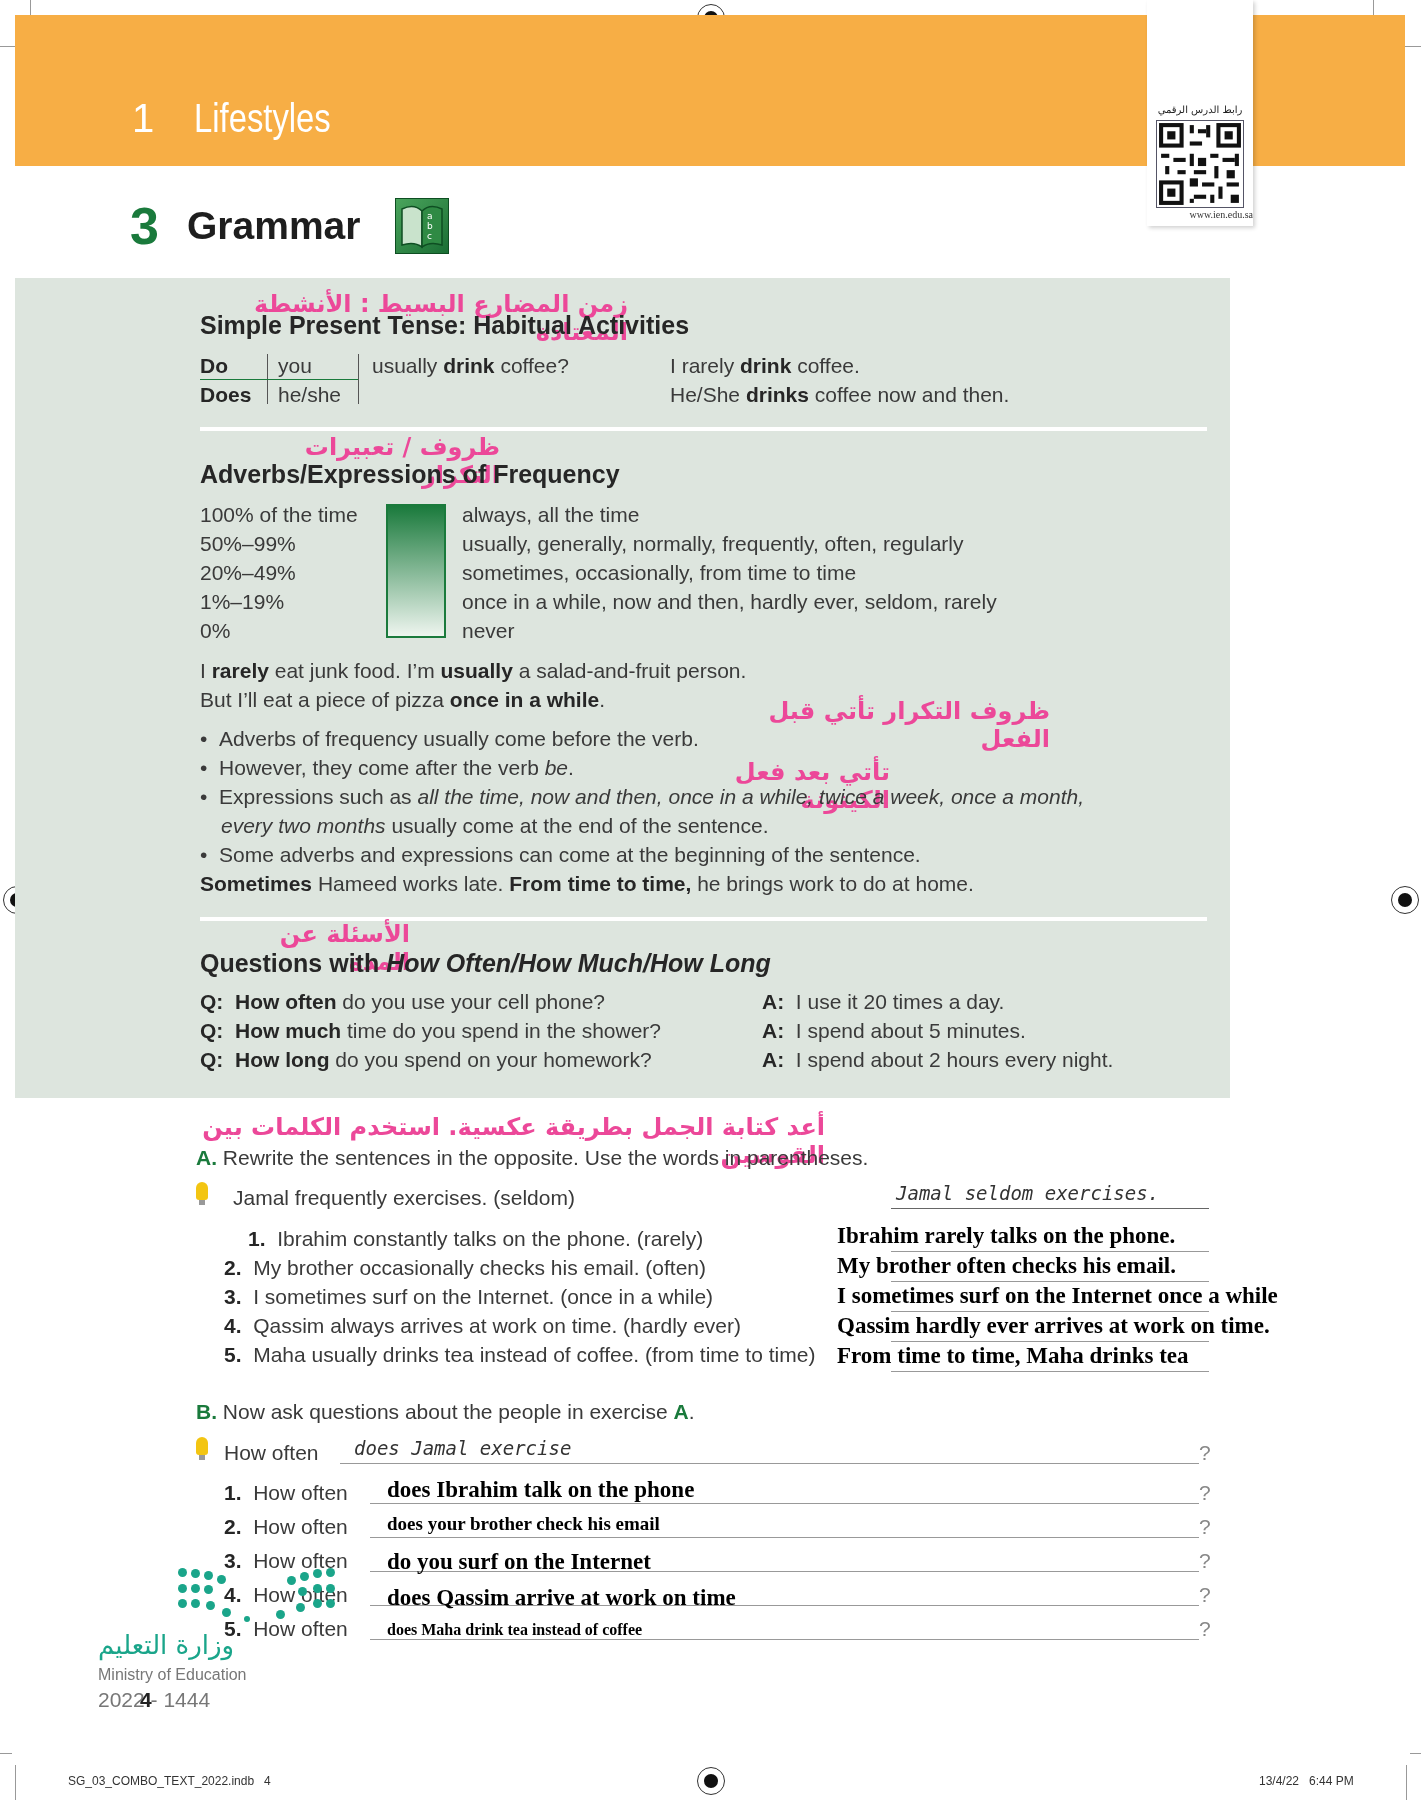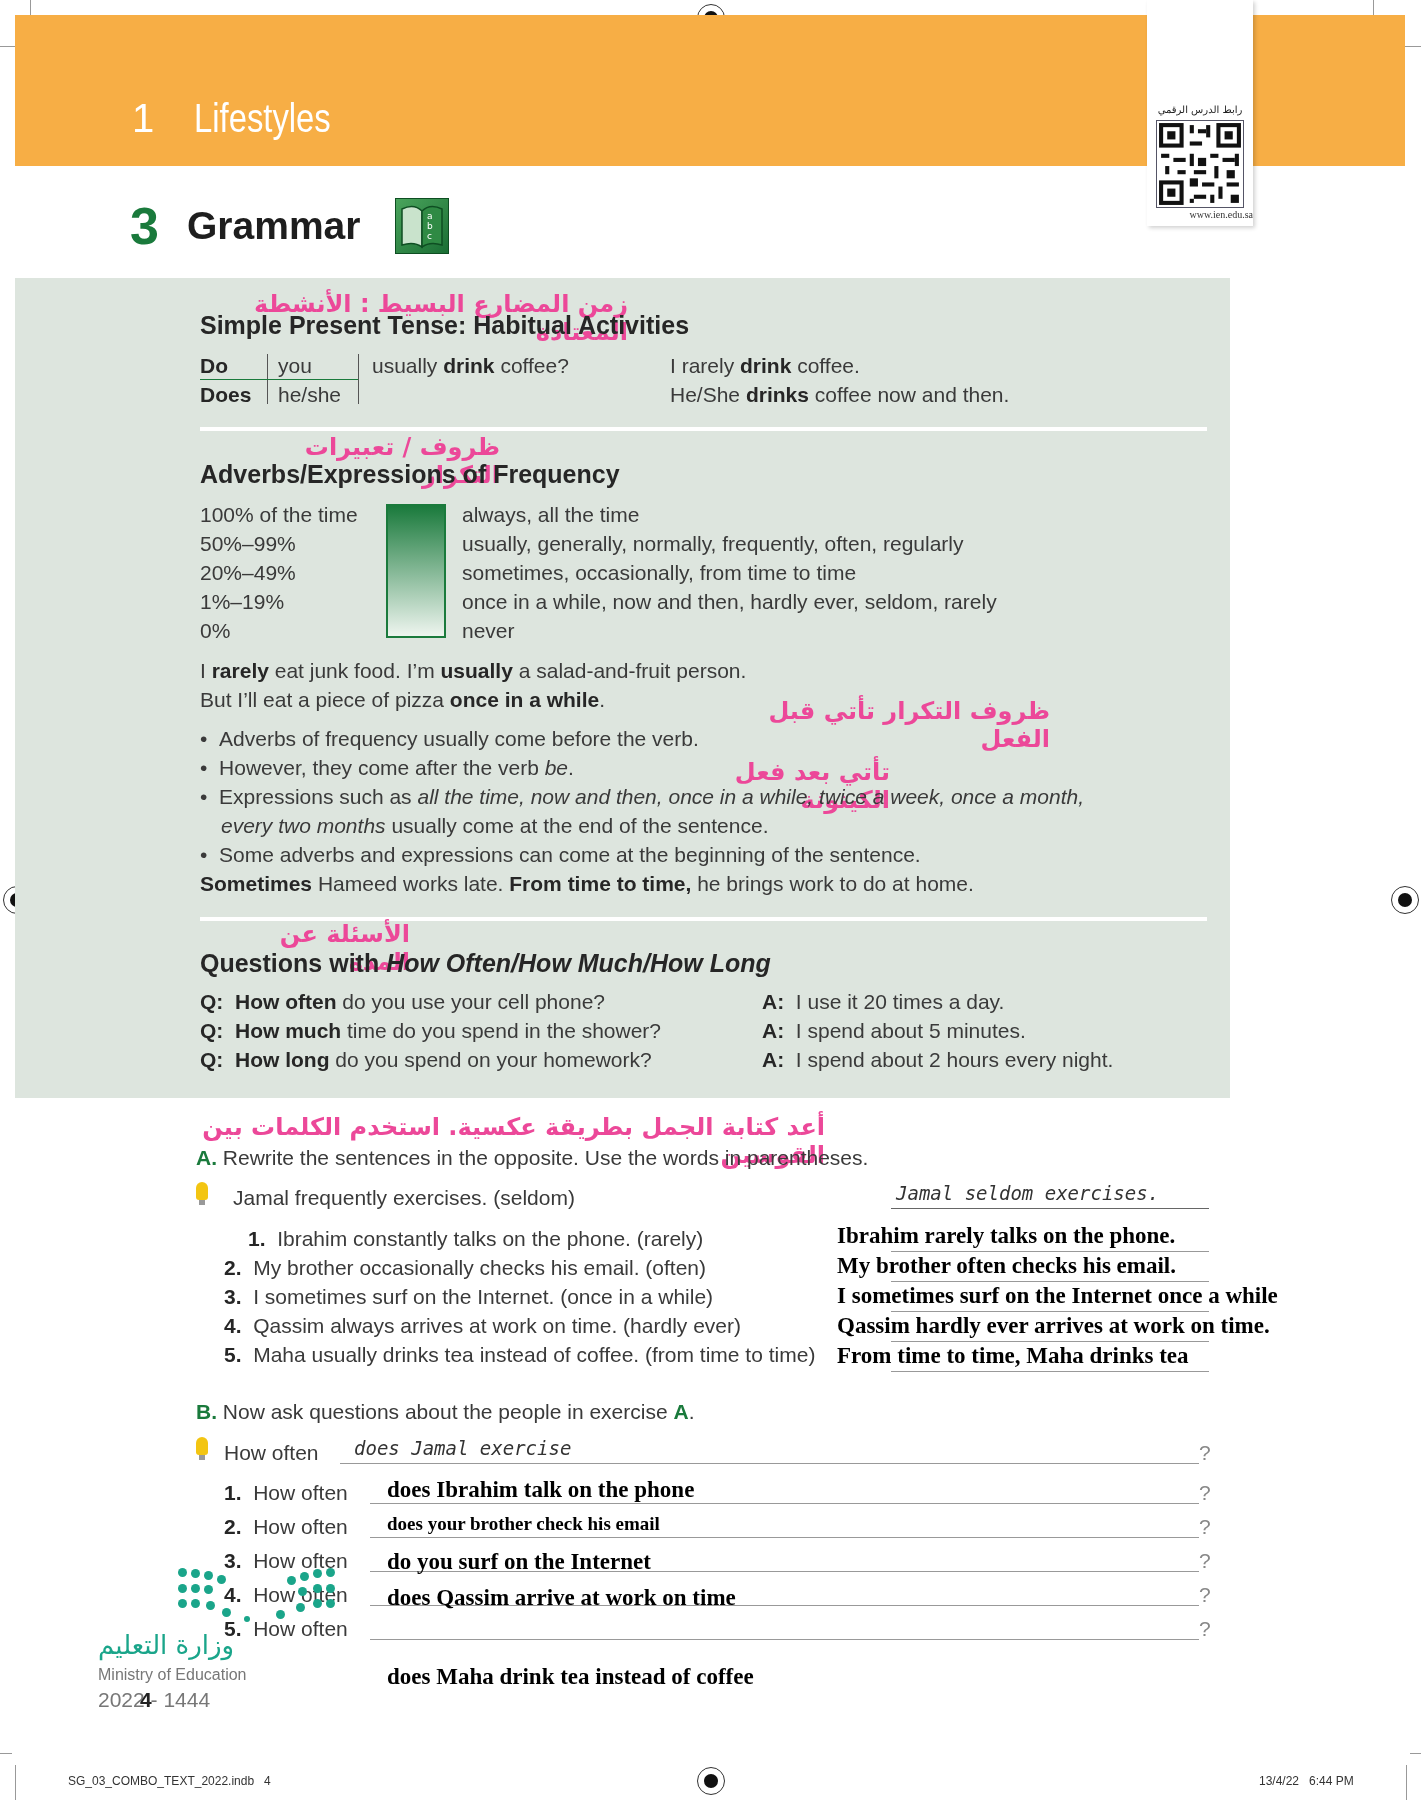--- a/index.html
+++ b/index.html
@@ -211,21 +211,21 @@
 <div class="abs t" style="left:1199px;top:1481px;color:#888;">?</div>
 <div class="abs t" style="left:1199px;top:1515px;color:#888;">?</div>
 <div class="abs t" style="left:1199px;top:1549px;color:#888;">?</div>
 <div class="abs t" style="left:1199px;top:1583px;color:#888;">?</div>
 <div class="abs t" style="left:1199px;top:1617px;color:#888;">?</div>
 
 <div class="abs blue" style="left:387px;top:1477px;font-size:23px;">does Ibrahim talk on the phone</div>
 <div class="abs blue" style="left:387px;top:1513px;font-size:19px;">does your brother check his email</div>
 <div class="abs blue" style="left:387px;top:1549px;font-size:23px;">do you surf on the Internet</div>
 <div class="abs blue" style="left:387px;top:1585px;font-size:23px;">does Qassim arrive at work on time</div>
-<div class="abs blue" style="left:387px;top:1621px;font-size:23px;margin-top:43px;">does Maha drink tea instead of coffee</div>
+<div class="abs blue" style="left:387px;top:1621px;font-size:16px;">does Maha drink tea instead of coffee</div>
 
 <div class="abs moe-dots" style="left:178px;top:1568px;width:160px;height:60px;">
   <span style="left:0;top:0"></span>
     <span style="left:13px;top:1px"></span>
     <span style="left:26px;top:3px"></span>
     <span style="left:39px;top:7px"></span>
   <span style="left:0;top:16px"></span>
     <span style="left:13px;top:16px"></span>
     <span style="left:26px;top:17px"></span>
   <span style="left:0;top:31px"></span>

